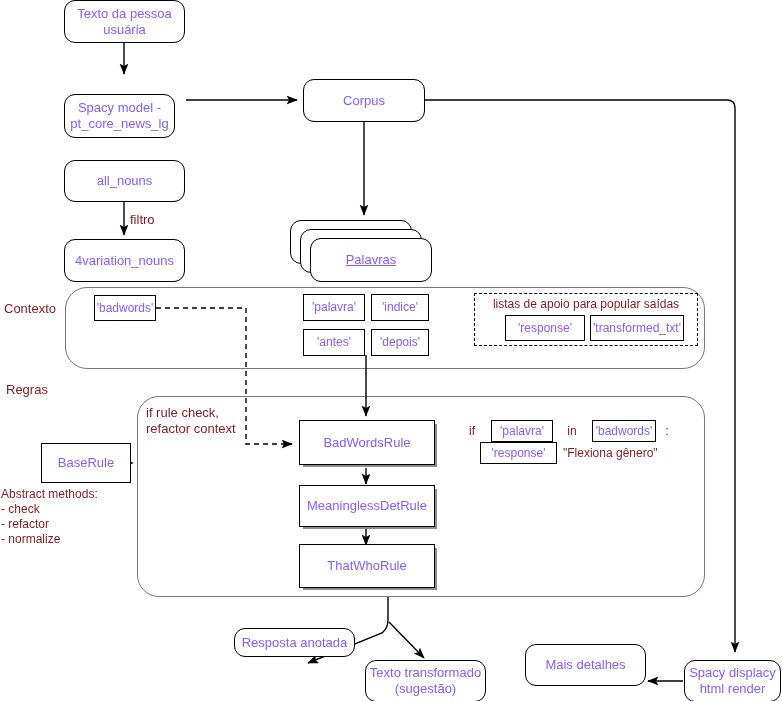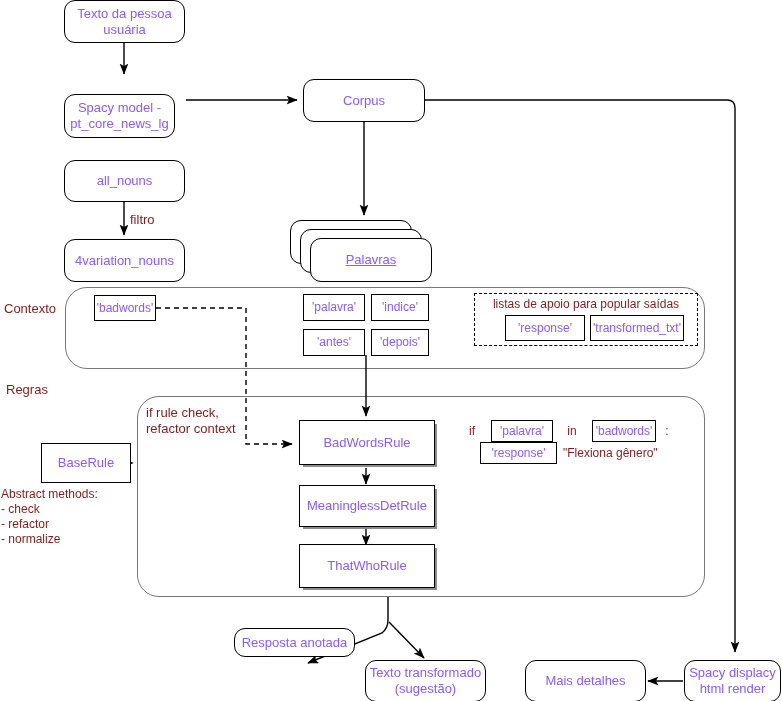--- a/index.html
+++ b/index.html
@@ -176,18 +176,18 @@
   <div class="node sharp small" style="left:592px; top:420px; width:64px; height:22px;">'badwords'</div>
   <div class="plain-label" style="left:662px; top:423px; width:10px; font-size:12px;">:</div>
   <div class="node sharp small" style="left:480px; top:442px; width:77px; height:22px;">'response'</div>
   <div class="plain-label" style="left:563px; top:445px; width:120px; font-size:12px; text-align:left;">"Flexiona gênero"</div>
 
   <div class="node rounded" style="left:234px; top:628px; width:121px; height:29px;">Resposta anotada</div>
 
   <div class="node rounded" style="left:365px; top:660px; width:121px; height:42px;">Texto transformado
 (sugestão)</div>
 
-  <div class="node rounded" style="left:525px; top:660px; width:121px; height:42px;">Mais detalhes</div>
+  <div class="node rounded" style="left:525px; top:644px; width:121px; height:42px;">Mais detalhes</div>
 
   <div class="node rounded" style="left:684px; top:660px; width:97px; height:42px;">Spacy displacy
 html render</div>
 
 </div>
 
 </body></html>

